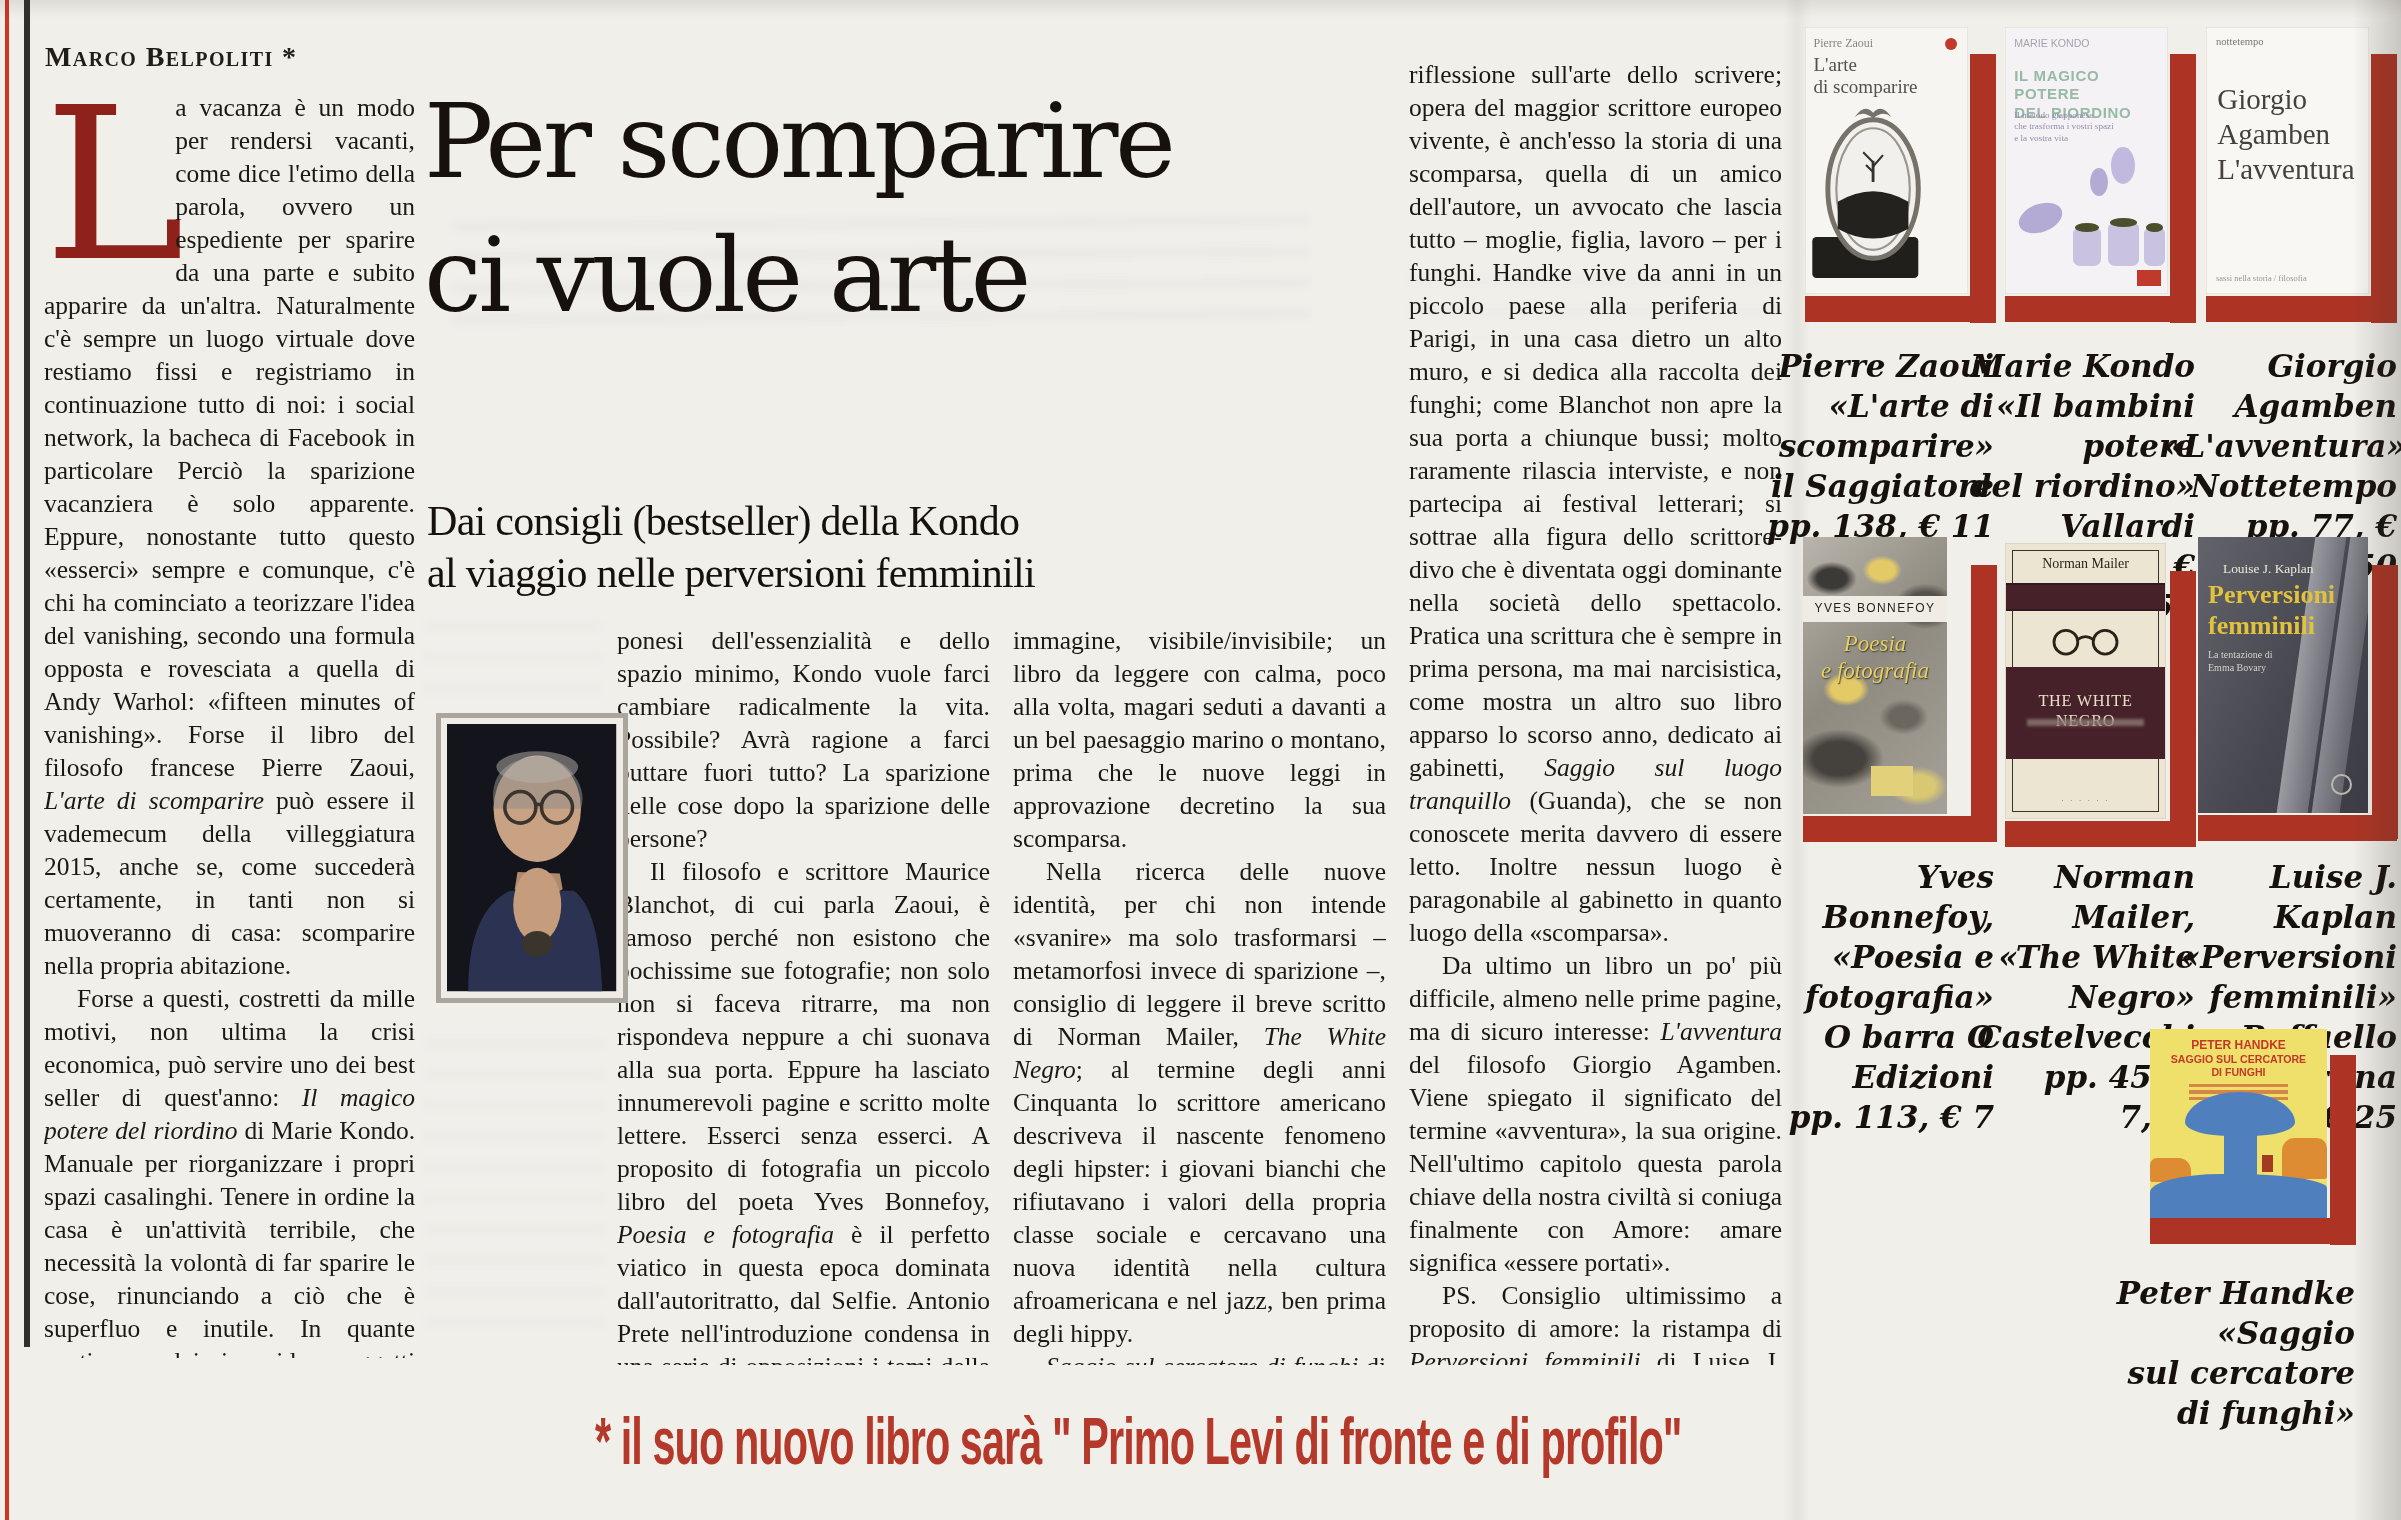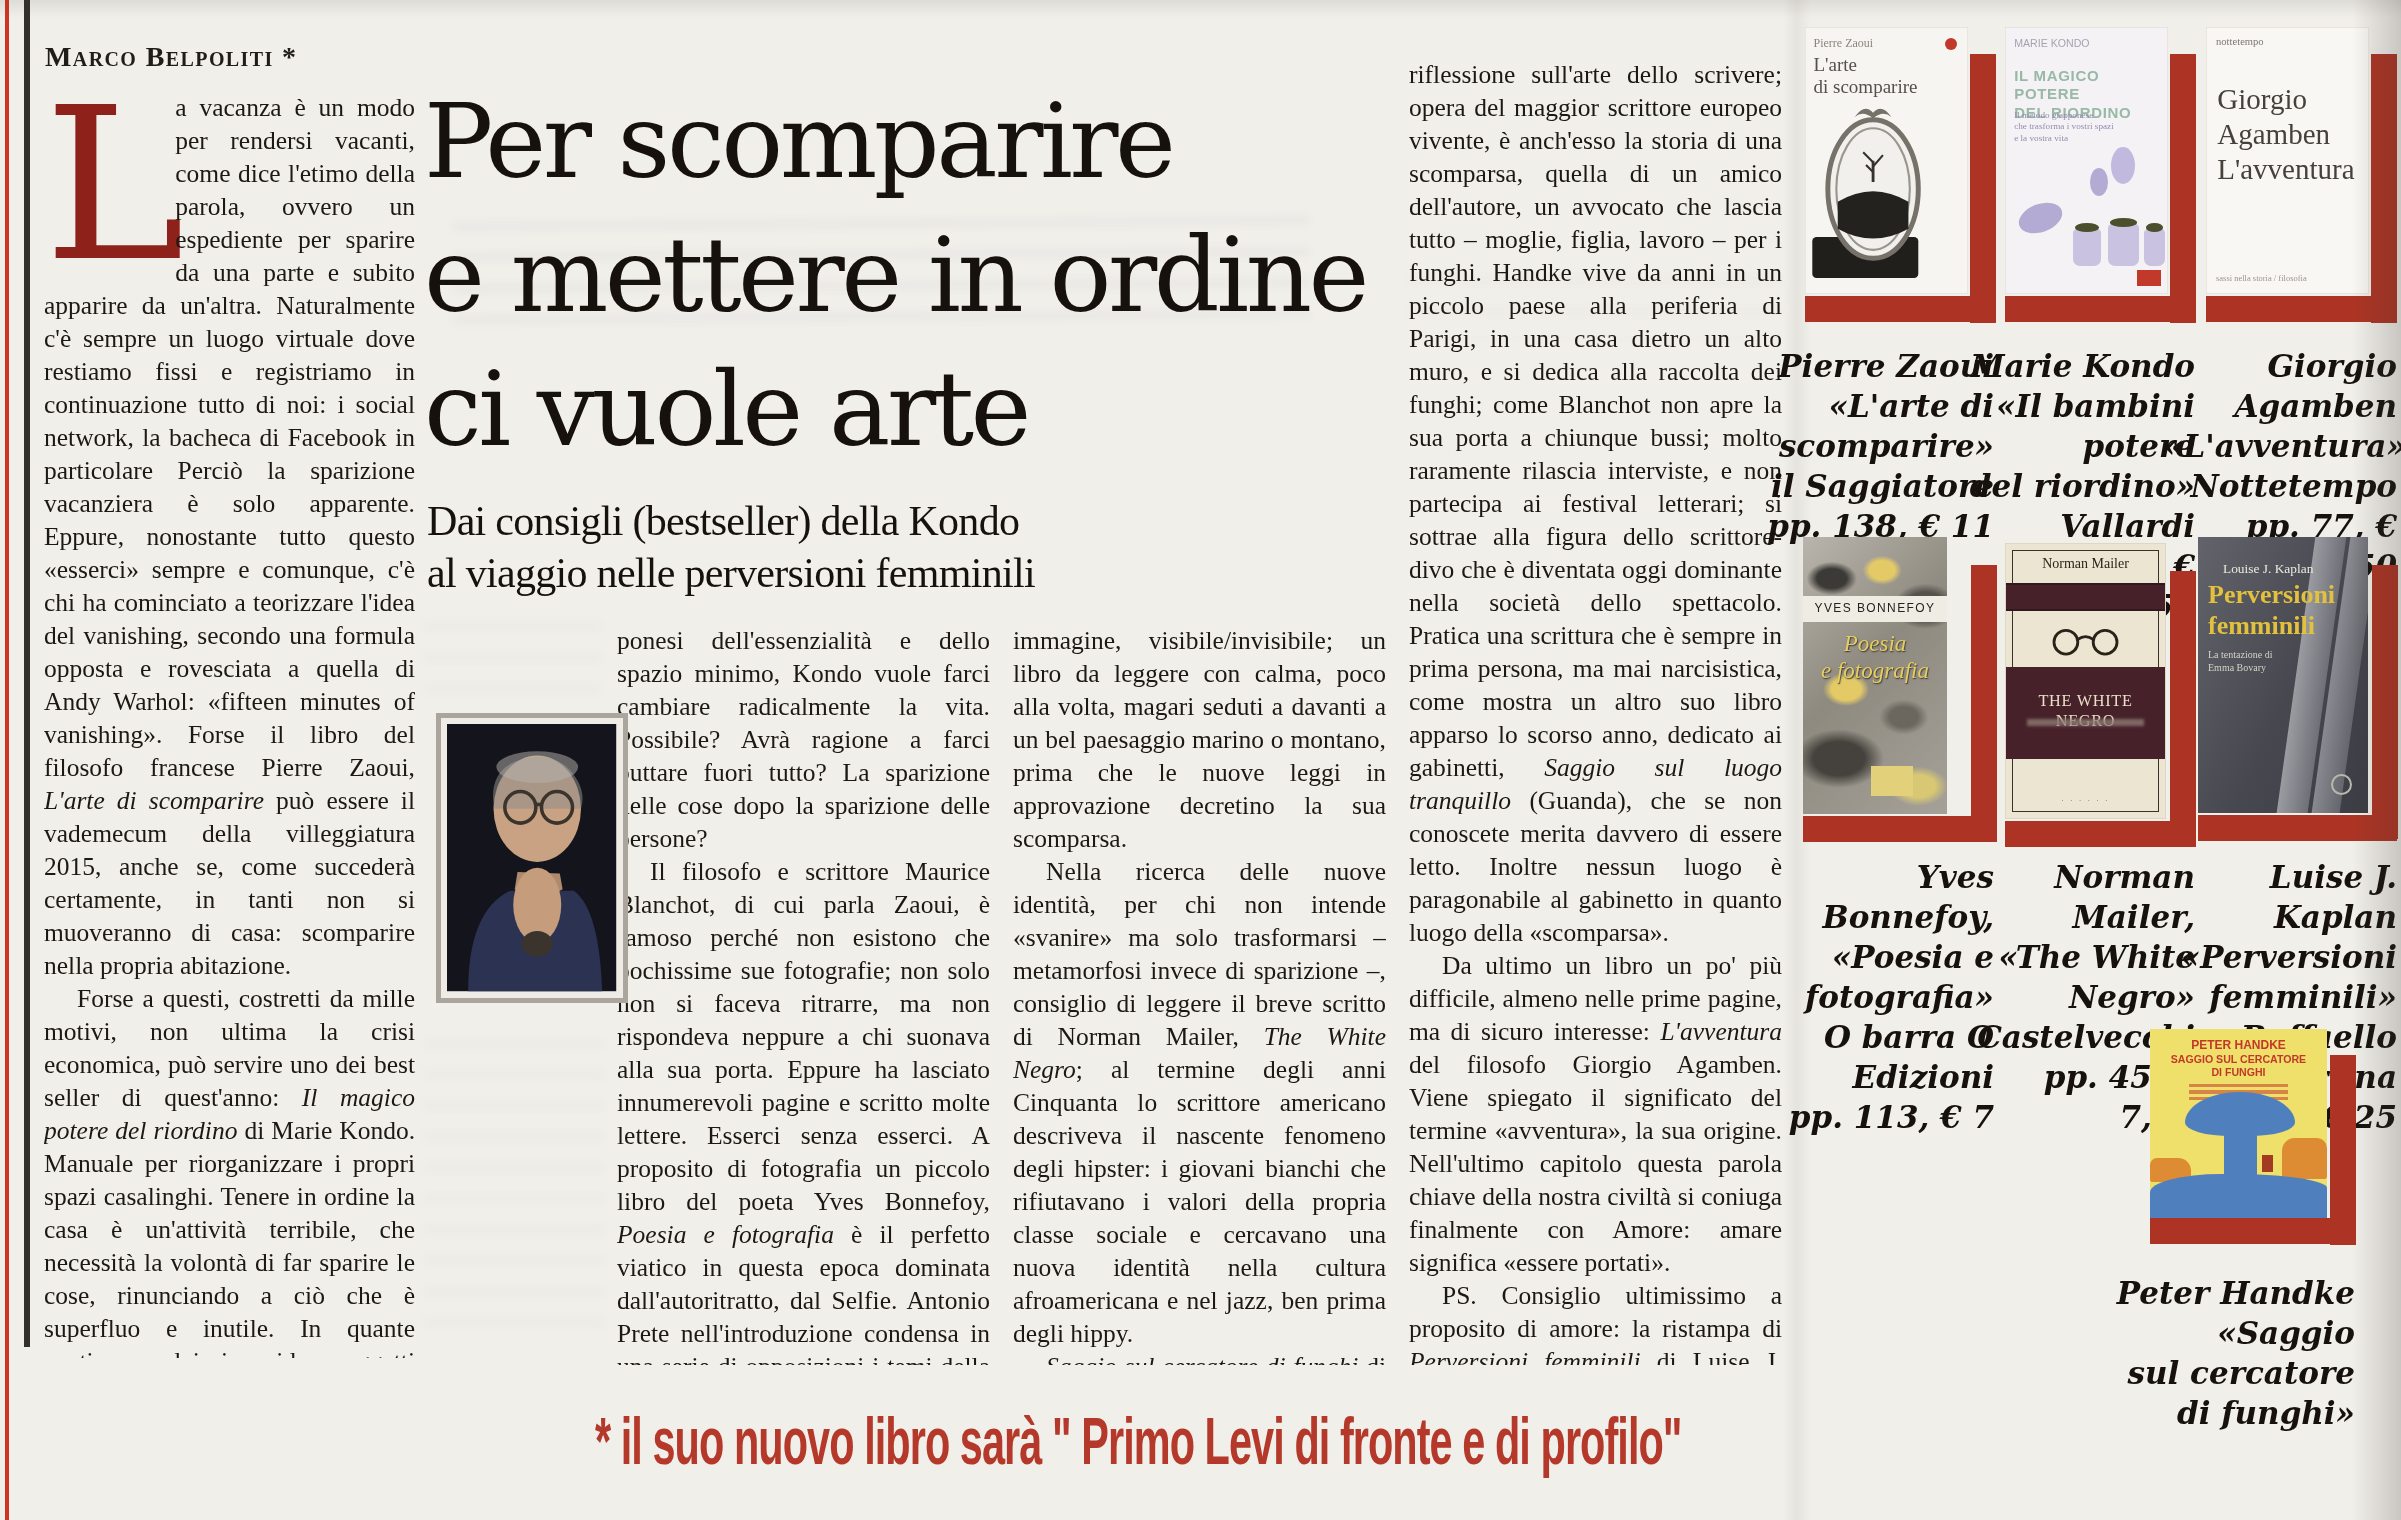--- a/index.html
+++ b/index.html
@@ -135,21 +135,20 @@
   <div class="rule-black" data-name="left-column-rule"></div>
   <div class="crease" style="left:1783px" data-name="paper-crease"></div>
   <div class="bleed" style="left:453px;top:219px;width:856px;height:120px;transform:rotate(-.4deg)" data-name="ink-bleedthrough"></div>
   <div class="bleed" style="left:424px;top:622px;width:177px;height:85px;opacity:.35" data-name="ink-bleedthrough"></div>
   <div class="bleed" style="left:424px;top:1039px;width:180px;height:304px;opacity:.35" data-name="ink-bleedthrough"></div>
   <div class="bleed" style="left:1407px;top:276px;width:375px;height:64px;opacity:.3" data-name="ink-bleedthrough"></div>
 
   <div class="byline" data-name="byline">Marco Belpoliti *</div>
   <div class="headline" data-name="headline">
       <div data-name="text-line">Per scomparire</div>
-      <div data-name="text-line">e mettere in ordine</div>
       <div data-name="text-line">ci vuole arte</div>
     </div>
   <div class="subhead" data-name="subhead">
       <div data-name="text-line">Dai consigli (bestseller) della Kondo</div>
       <div data-name="text-line">al viaggio nelle perversioni femminili</div>
     </div>
 
   <div class="col" style="left:44px;top:91px;height:1267px;width:371px" data-name="body-column-1">
     <div class="dropcap" data-name="dropcap">L</div>
   <p class="para" data-name="paragraph"><span>a vacanza è un modo per rendersi vacanti, come dice l'etimo della parola, ovvero un espediente per sparire da una parte e subito apparire da un'altra. Naturalmente c'è sempre un luogo virtuale dove restiamo fissi e registriamo in continuazione tutto di noi: i social network, la bacheca di Facebook in particolare Perciò la sparizione vacanziera è solo apparente. Eppure, nonostante tutto questo «esserci» sempre e comunque, c'è chi ha cominciato a teorizzare l'idea del vanishing, secondo una formula opposta e rovesciata a quella di Andy Warhol: «fifteen minutes of vanishing». Forse il libro del filosofo francese Pierre Zaoui, </span><i>L'arte di scomparire</i><span> può essere il vademecum della villeggiatura 2015, anche se, come succederà certamente, in tanti non si muoveranno di casa: scomparire nella propria abitazione.</span></p>

